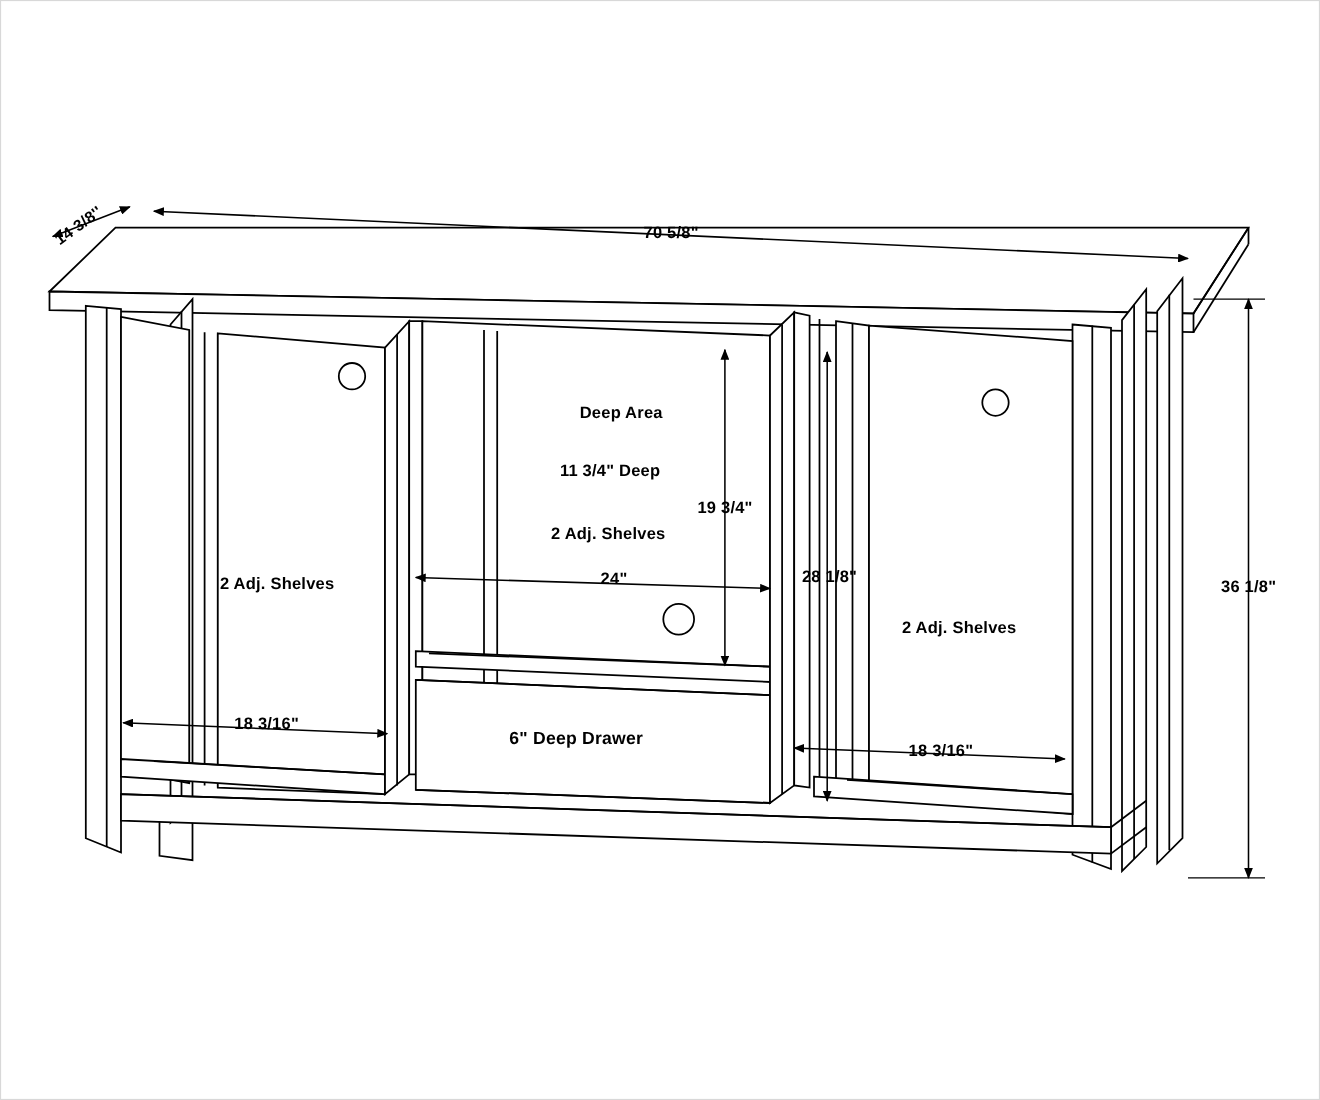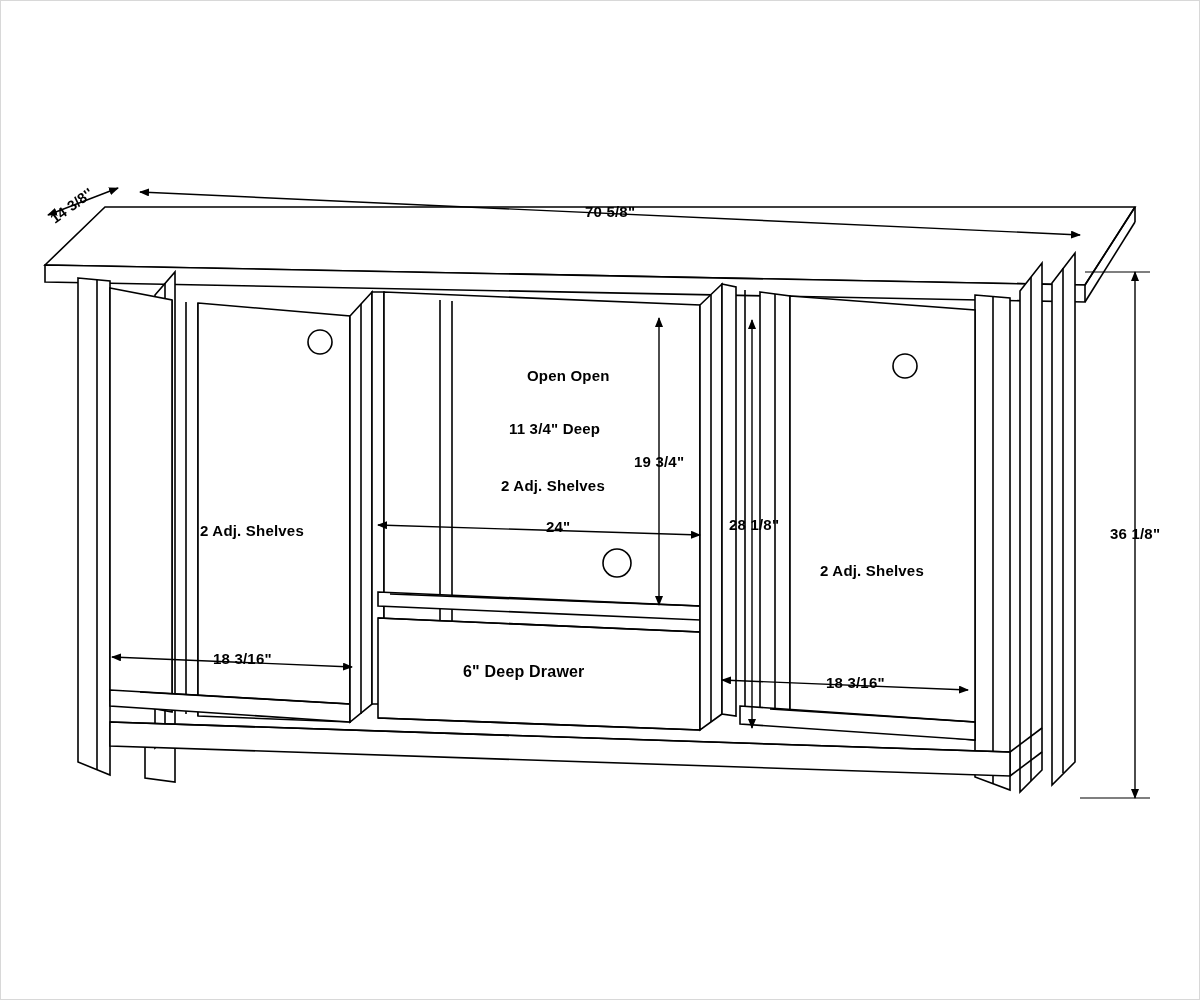--- a/index.html
+++ b/index.html
@@ -161,21 +161,21 @@
       <line x1="722" y1="680" x2="968" y2="690" marker-start="url(#arrowStart)" marker-end="url(#arrow)"></line>
     </g>
   </svg>
 
   <div class="lbl sz14 rot-left" style="left:52px; top:212px;">14 3/8''</div>
 
   <div class="lbl sz15" style="left:585px; top:203px;">70 5/8"</div>
 
   <div class="lbl sz15" style="left:1110px; top:525px;">36 1/8"</div>
 
-  <div class="lbl sz15" style="left:527px; top:367px;">Open Open</div>
+  <div class="lbl sz15" style="left:527px; top:367px;">Deep Area</div>
 
   <div class="lbl sz15" style="left:509px; top:420px;">11 3/4" Deep</div>
 
   <div class="lbl sz15" style="left:501px; top:477px;">2 Adj. Shelves</div>
 
   <div class="lbl sz15" style="left:634px; top:453px;">19 3/4"</div>
 
   <div class="lbl sz15" style="left:546px; top:518px;">24"</div>
 
   <div class="lbl sz15" style="left:729px; top:516px;">28 1/8"</div>

